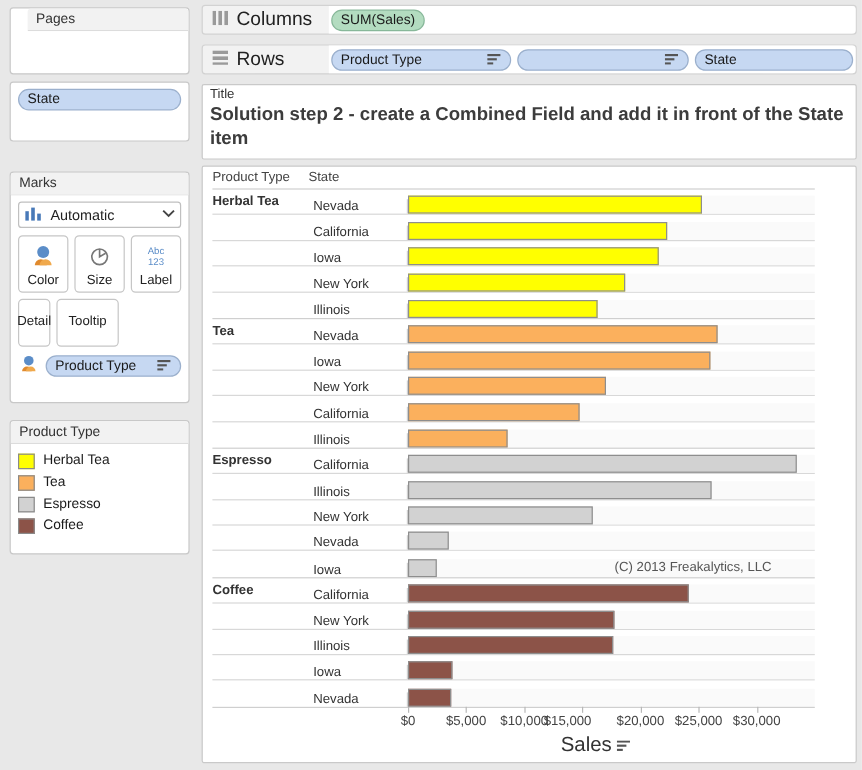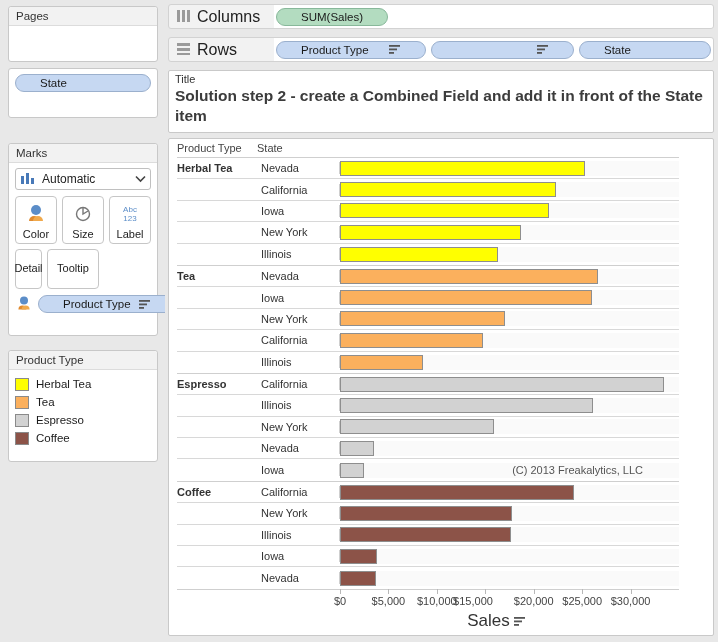--- a/index.html
+++ b/index.html
@@ -32,30 +32,30 @@
     font-size: 11.5px;
     color: #333;
     padding: 3px 6px 3px 7px;
     background: #f2f2f2;
     border-bottom: 1px solid #dcdcdc;
     border-radius: 3px 3px 0 0;
     font-family: "Liberation Sans", sans-serif;
   }
   .card-body { padding: 5px 6px 6px 6px; }
 
-  #pages-card { top: 6px; height: 56px; }
+  #pages-card { top: 6px; height: 56px; padding-left: 14px; }
   #filters-card { top: 68px; height: 50px; }
   #marks-card { top: 143px; height: 193px; }
   #legend-card { top: 350px; height: 112px; }
 
   
   .pill {
     display: inline-flex; align-items: center;
     height: 18px; line-height: 18px;
-    padding: 0 24px;
+    padding: 0 7px;
     border-radius: 9px;
     font-size: 11.5px;
     white-space: nowrap;
     border: 1px solid #9aadc9;
     background: #c5d6f0;
     color: #1a1a1a;
   }
   .pill.dim { background: #c6d8f2; border-color: #9bb0cd; }
   .pill.msr { background: #b3dcc0; border-color: #88b89a; }
   .pill-full { width: 100%; justify-content: flex-start; }
@@ -168,21 +168,21 @@
   .group { border-top: 1px solid #cfcfcf; position: relative; }
   .group:first-child { border-top: 1px solid #cfcfcf; }
   .group-label {
     position: absolute; left: 0; top: 4px;
     width: 78px;
     font-size: 11px; font-weight: bold; color: #333;
   }
   .row {
     position: relative;
     height: 21.4px;
-    display: flex; align-items: center;
+    display: flex; align-items: flex-end;
     border-bottom: 1px solid #d8d8d8;
   }
   .group .row:last-child { border-bottom: none; }
   .cell-pt { width: 78px; flex: none; border-right: 1px solid #cfcfcf; }
   .cell-st {
     width: 85px; flex: none;
     border-right: 1px solid #cfcfcf;
     font-size: 11px; color: #333;
     display: flex; align-items: center;
     padding-left: 6px;

